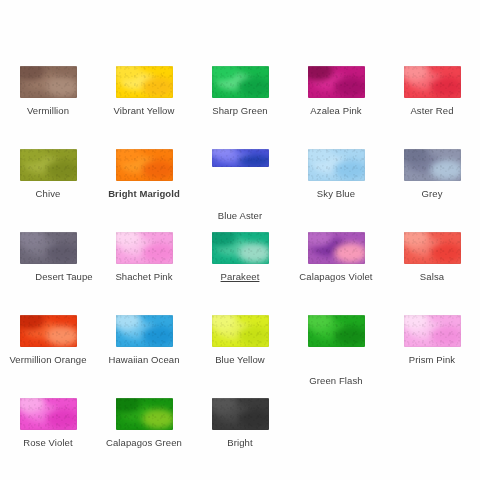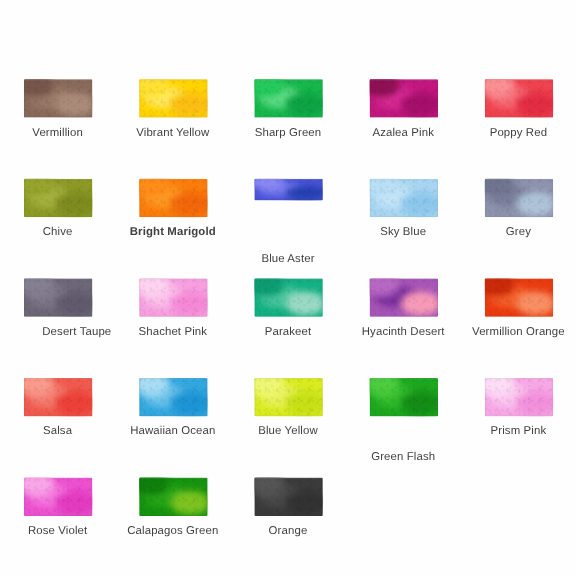--- a/index.html
+++ b/index.html
@@ -150,21 +150,21 @@
       </div>
       <div class="swatch-cell">
         <div class="chip" title="Poppy Red">
           <div class="base" style="background: rgb(240, 66, 79);"></div>
           <div class="wash1" style="background: rgb(247, 108, 118);"></div>
           <div class="wash2" style="background: rgb(226, 44, 66);"></div>
           <div class="wash3" style="background: rgb(250, 143, 147);"></div>
           <div class="grain"></div>
           <div class="edge"></div>
         </div>
-        <div class="chip-label" style="color: rgb(63, 63, 63);">Poppy Red</div>
+        <div class="chip-label" style="color: rgb(63, 63, 63);">Aster Red</div>
       </div>
       <div class="swatch-cell">
         <div class="chip" title="Chive">
           <div class="base" style="background: rgb(141, 154, 38);"></div>
           <div class="wash1" style="background: rgb(167, 179, 63);"></div>
           <div class="wash2" style="background: rgb(125, 139, 31);"></div>
           <div class="wash3" style="background: rgb(150, 164, 44);"></div>
           <div class="grain"></div>
           <div class="edge"></div>
         </div>
@@ -238,56 +238,56 @@
       </div>
       <div class="swatch-cell">
         <div class="chip" title="Parakeet">
           <div class="base" style="background: rgb(19, 177, 131);"></div>
           <div class="wash1" style="background: rgb(73, 199, 157);"></div>
           <div class="wash2" style="background: rgb(154, 217, 196);"></div>
           <div class="wash3" style="background: rgb(13, 156, 114);"></div>
           <div class="grain"></div>
           <div class="edge"></div>
         </div>
-        <div class="chip-label" style="color: rgb(63, 63, 63);">Parakeet</div>
+        <div class="chip-label" style="color: rgb(63, 63, 63); text-decoration: underline;">Parakeet</div>
       </div>
       <div class="swatch-cell">
         <div class="chip" title="Hyacinth Violet">
           <div class="base" style="background: rgb(168, 85, 184);"></div>
           <div class="wash1" style="background: rgb(122, 47, 156);"></div>
           <div class="wash2" style="background: rgb(247, 154, 184);"></div>
           <div class="wash3" style="background: rgb(183, 104, 196);"></div>
           <div class="grain"></div>
           <div class="edge"></div>
         </div>
-        <div class="chip-label" style="color: rgb(63, 63, 63);">Hyacinth Desert</div>
+        <div class="chip-label" style="color: rgb(63, 63, 63);">Calapagos Violet</div>
+      </div>
+      <div class="swatch-cell">
+        <div class="chip" title="Salsa">
+          <div class="base" style="background: rgb(241, 90, 78);"></div>
+          <div class="wash1" style="background: rgb(245, 126, 114);"></div>
+          <div class="wash2" style="background: rgb(236, 64, 56);"></div>
+          <div class="wash3" style="background: rgb(249, 154, 140);"></div>
+          <div class="grain"></div>
+          <div class="edge"></div>
+        </div>
+        <div class="chip-label" style="color: rgb(63, 63, 63);">Salsa</div>
       </div>
       <div class="swatch-cell">
         <div class="chip" title="Vermillion Orange">
           <div class="base" style="background: rgb(234, 59, 16);"></div>
           <div class="wash1" style="background: rgb(245, 96, 44);"></div>
           <div class="wash2" style="background: rgb(249, 142, 98);"></div>
           <div class="wash3" style="background: rgb(201, 42, 9);"></div>
           <div class="grain"></div>
           <div class="edge"></div>
         </div>
         <div class="chip-label" style="color: rgb(63, 63, 63);">Vermillion Orange</div>
       </div>
       <div class="swatch-cell">
-        <div class="chip" title="Salsa">
-          <div class="base" style="background: rgb(241, 90, 78);"></div>
-          <div class="wash1" style="background: rgb(245, 126, 114);"></div>
-          <div class="wash2" style="background: rgb(236, 64, 56);"></div>
-          <div class="wash3" style="background: rgb(249, 154, 140);"></div>
-          <div class="grain"></div>
-          <div class="edge"></div>
-        </div>
-        <div class="chip-label" style="color: rgb(63, 63, 63);">Salsa</div>
-      </div>
-      <div class="swatch-cell">
         <div class="chip" title="Hawaiian Ocean">
           <div class="base" style="background: rgb(51, 168, 224);"></div>
           <div class="wash1" style="background: rgb(108, 195, 236);"></div>
           <div class="wash2" style="background: rgb(29, 148, 212);"></div>
           <div class="wash3" style="background: rgb(167, 220, 244);"></div>
           <div class="grain"></div>
           <div class="edge"></div>
         </div>
         <div class="chip-label" style="color: rgb(63, 63, 63);">Hawaiian Ocean</div>
       </div>
@@ -348,20 +348,20 @@
       </div>
       <div class="swatch-cell">
         <div class="chip" title="Black">
           <div class="base" style="background: rgb(59, 59, 59);"></div>
           <div class="wash1" style="background: rgb(74, 74, 74);"></div>
           <div class="wash2" style="background: rgb(50, 50, 50);"></div>
           <div class="wash3" style="background: rgb(85, 85, 85);"></div>
           <div class="grain"></div>
           <div class="edge"></div>
         </div>
-        <div class="chip-label" style="color: rgb(63, 63, 63);">Orange</div>
+        <div class="chip-label" style="color: rgb(63, 63, 63);">Bright</div>
       </div>
       <div class="swatch-cell empty">
         <div class="chip"></div>
         <div class="chip-label" style="color: rgb(63, 63, 63);"></div>
       </div>
     </div>
 </div>
 
 </body></html>

